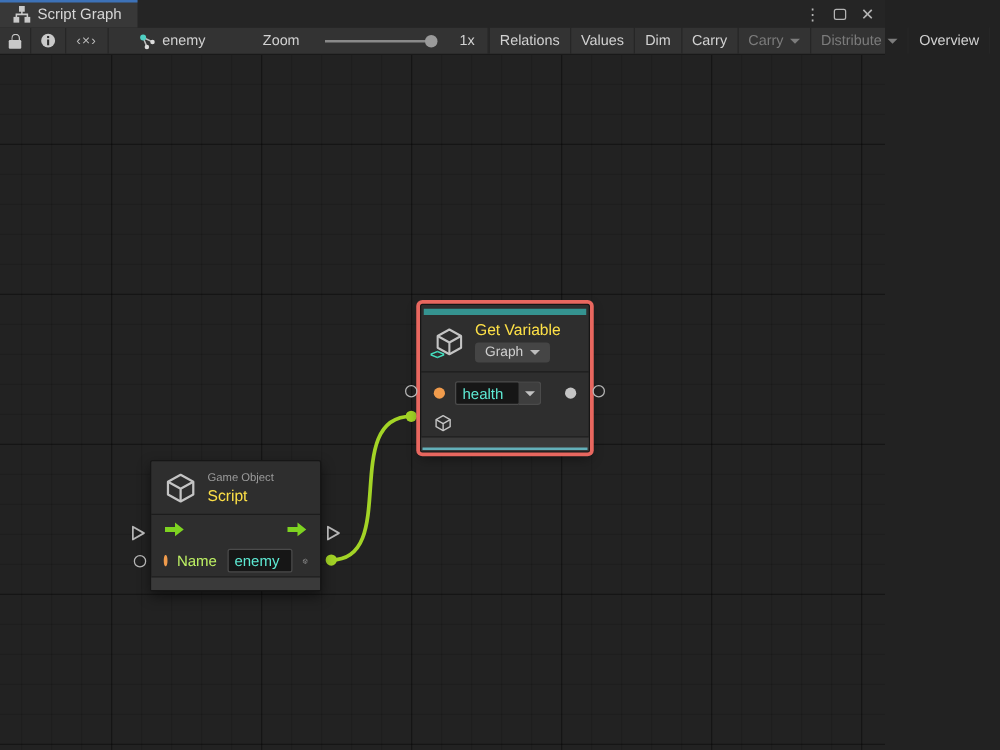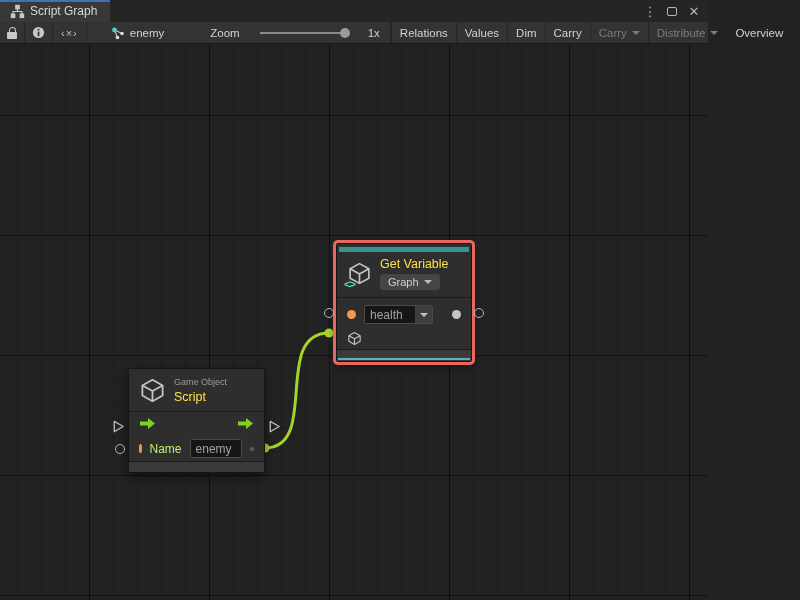--- a/index.html
+++ b/index.html
@@ -65,21 +65,21 @@
   .hdr-small { font-size:9px; color:#9c9c9c; }
   .hdr-title { font-size:12.5px; color:#fde047; }
   .cube-wrap { position:relative; display:flex; }
   .kind-glyph { position:absolute; left:-3px; bottom:-4px; color:#45e0c0; font-weight:bold;
                 font-size:11px; letter-spacing:-1px; }
   .node-row { display:flex; align-items:center; gap:8px; padding:0 10px; height:26px; }
   .node-footer { margin-top:auto; height:11px; background:#3a3a3a; border-top:1px solid #1c1c1c; }
   .dot { width:9px; height:9px; border-radius:50%; }
   .dot.orange { background:#f09b4c; }
   .dot.white { background:#c4c4c4; }
-  .field { background:#161616; border:1px solid #4b4b4b; border-radius:2px; color:#a3a3a3;
+  .field { background:#161616; border:1px solid #4b4b4b; border-radius:2px; color:#5eead4;
            font-size:12px; height:19px; padding:0 5px; font-family:"Liberation Sans",sans-serif; }
   .select-btn { width:18px; height:19px; background:#3e3e3e; border:1px solid #4b4b4b;
                 border-left:none; border-radius:0 3px 3px 0; display:flex; align-items:center;
                 justify-content:center; margin-left:-1px; }
   .select-btn .arrow-down { margin:0; border-top-color:#c2c2c2; }
   .pill-dropdown { background:#454545; border-radius:3px; padding:2px 8px; display:flex;
                    align-items:center; font-size:11px; color:#d0d0d0; width:fit-content; }
   .pill-dropdown .arrow-down { border-top-color:#bdbdbd; }
   .port { position:absolute; }
   .port-circle { width:10px; height:10px; border:1.5px solid #b5b5b5; border-radius:50%;
@@ -168,21 +168,21 @@
   </div>
 
   <div class="canvas">
 
     <svg class="wires">
       <path d="M265,404 C320,404 272,289 329,289" stroke="#a3d426" stroke-width="3" fill="none"></path>
       <circle cx="265" cy="404" r="4.5" fill="#a3d426"></circle>
       <circle cx="329" cy="289" r="4.5" fill="#a3d426"></circle>
     </svg>
 
-    <div class="node" style="left:128px; top:324px; width:137px; height:105px;">
+    <div class="node" style="left:120px; top:324px; width:137px; height:105px;">
       <div class="node-header" style="padding-top:8px;">
         <svg width="27" height="27" viewBox="0 0 24 24">
           <g stroke="#c4c4c4" stroke-width="1.6" fill="none" stroke-linejoin="round">
             <path d="M12 2.5 L21 7.5 V16.5 L12 21.5 L3 16.5 V7.5 Z"></path>
             <path d="M3 7.5 L12 12.5 L21 7.5 M12 12.5 V21.5"></path>
           </g>
         </svg>
         <span class="hdr-col">
           <span class="hdr-small">Game Object</span>
           <span class="hdr-title">Script</span>

